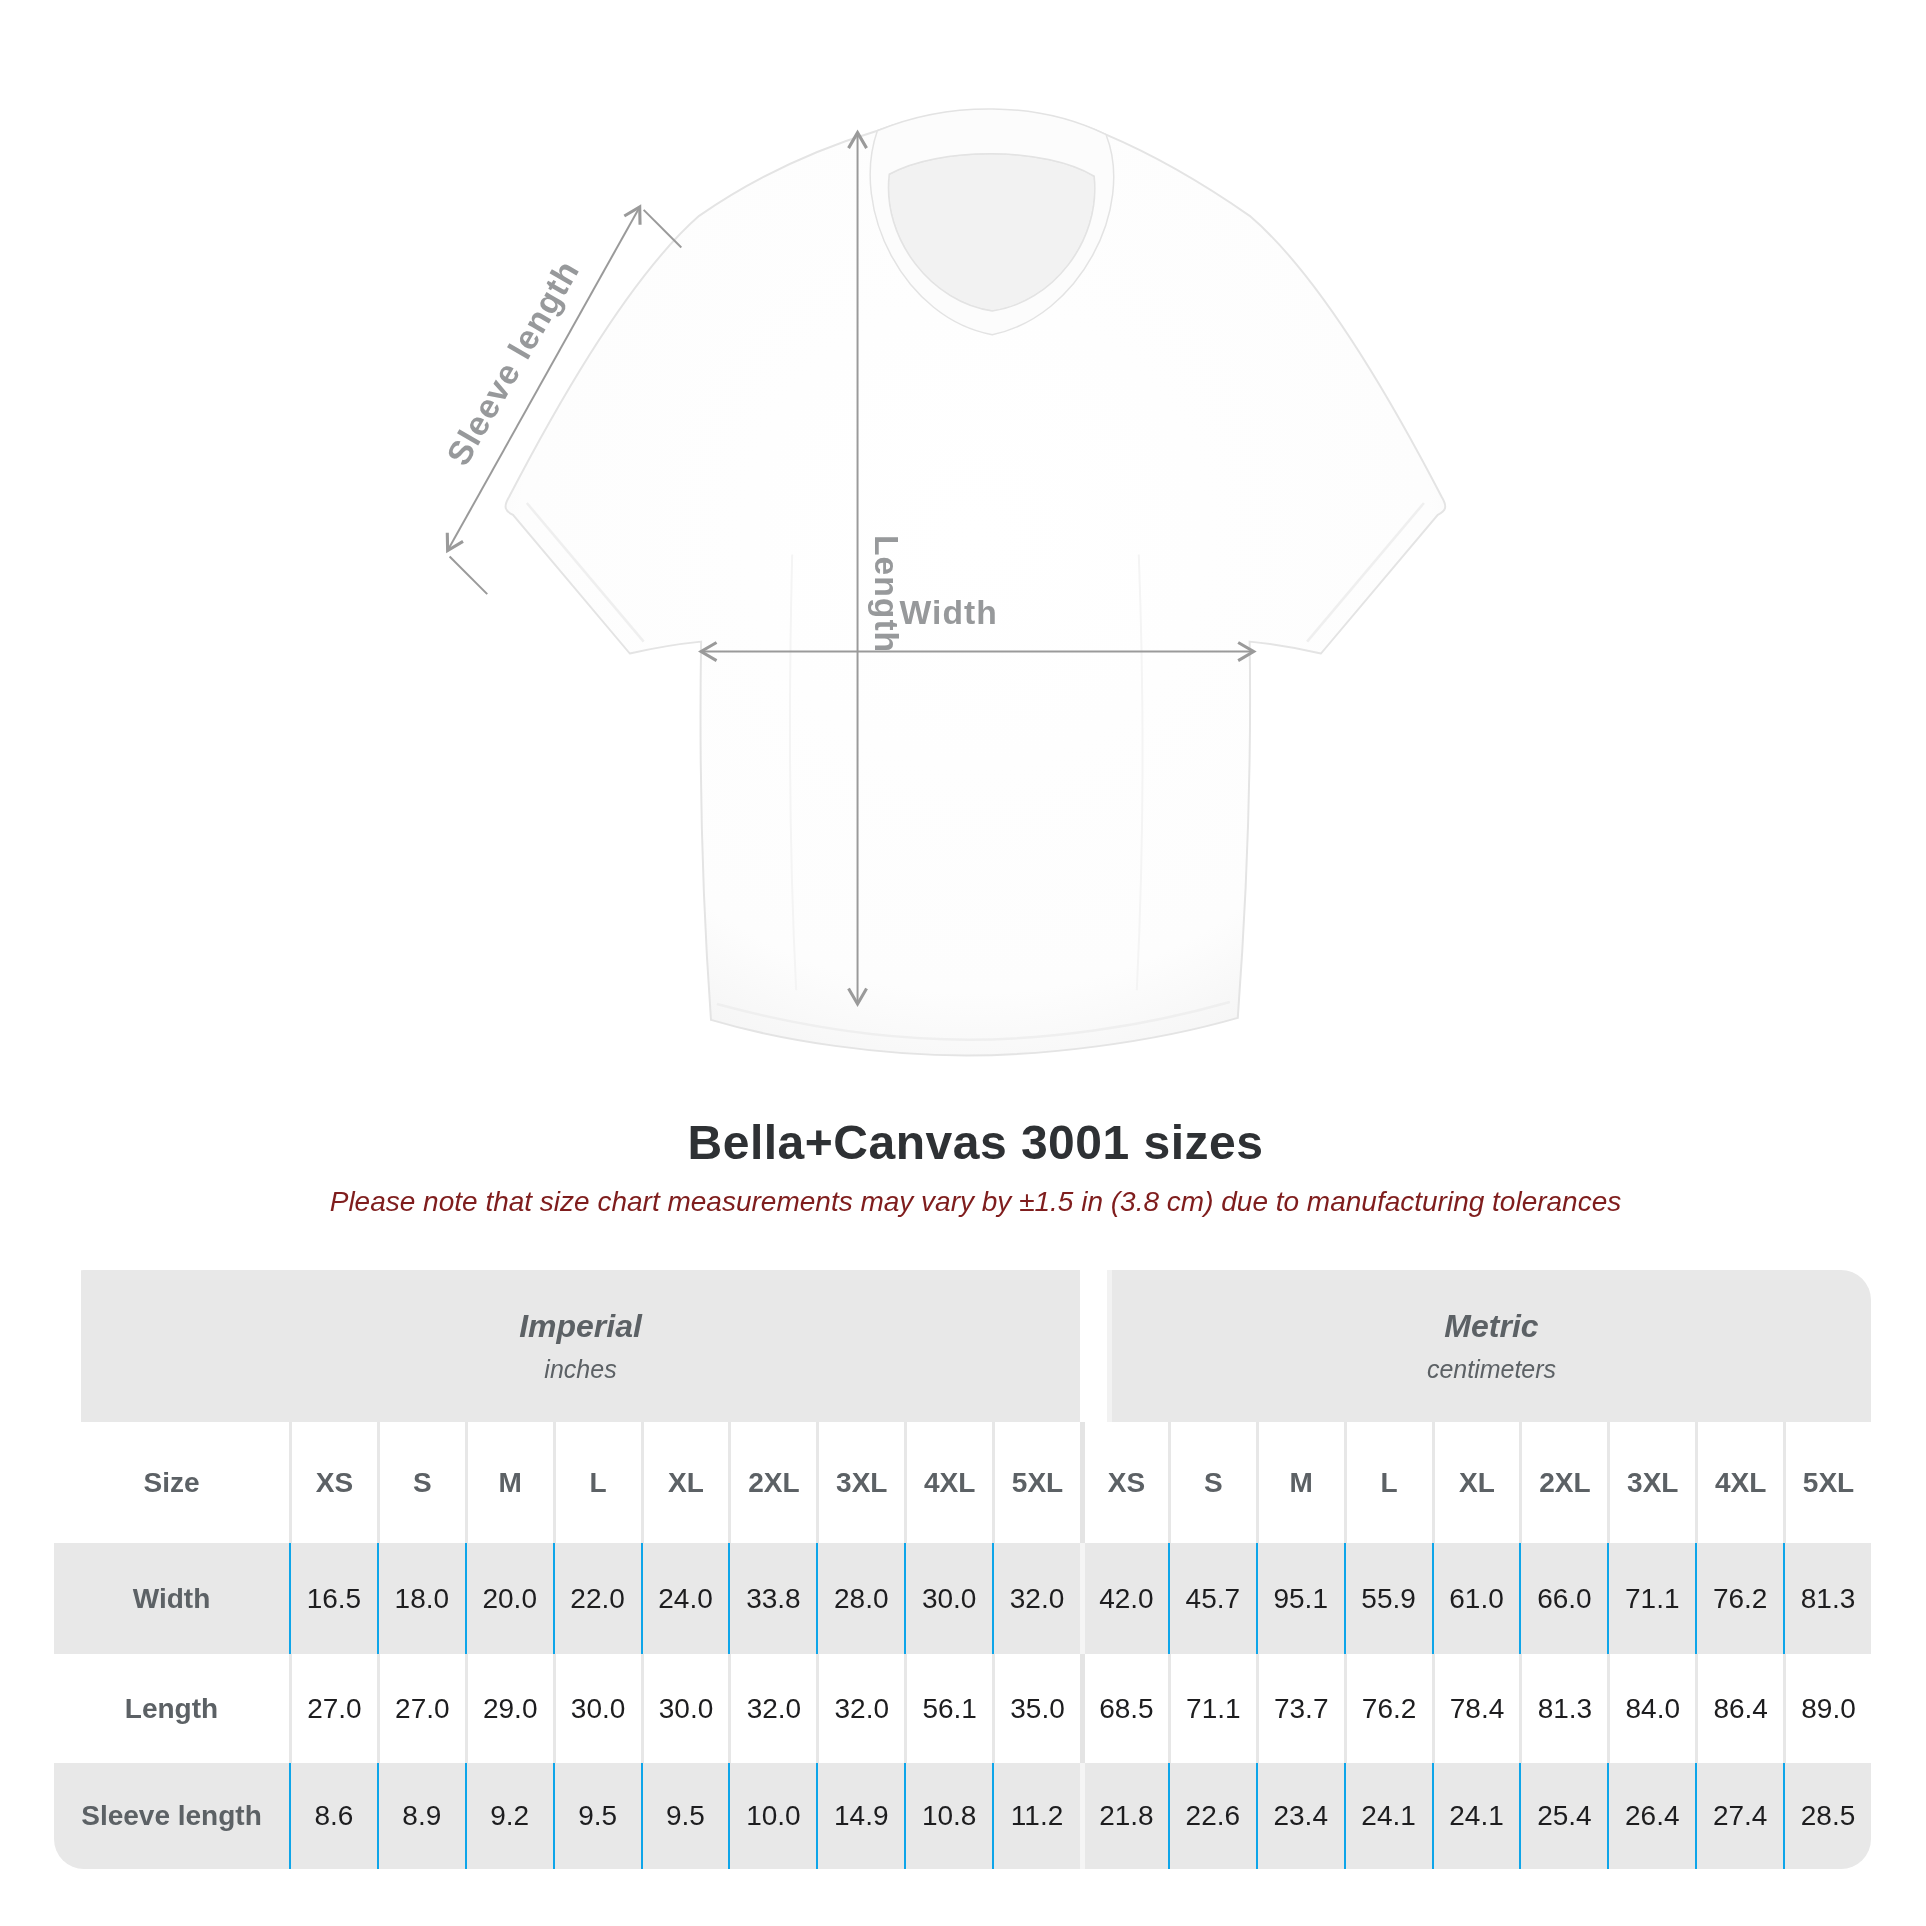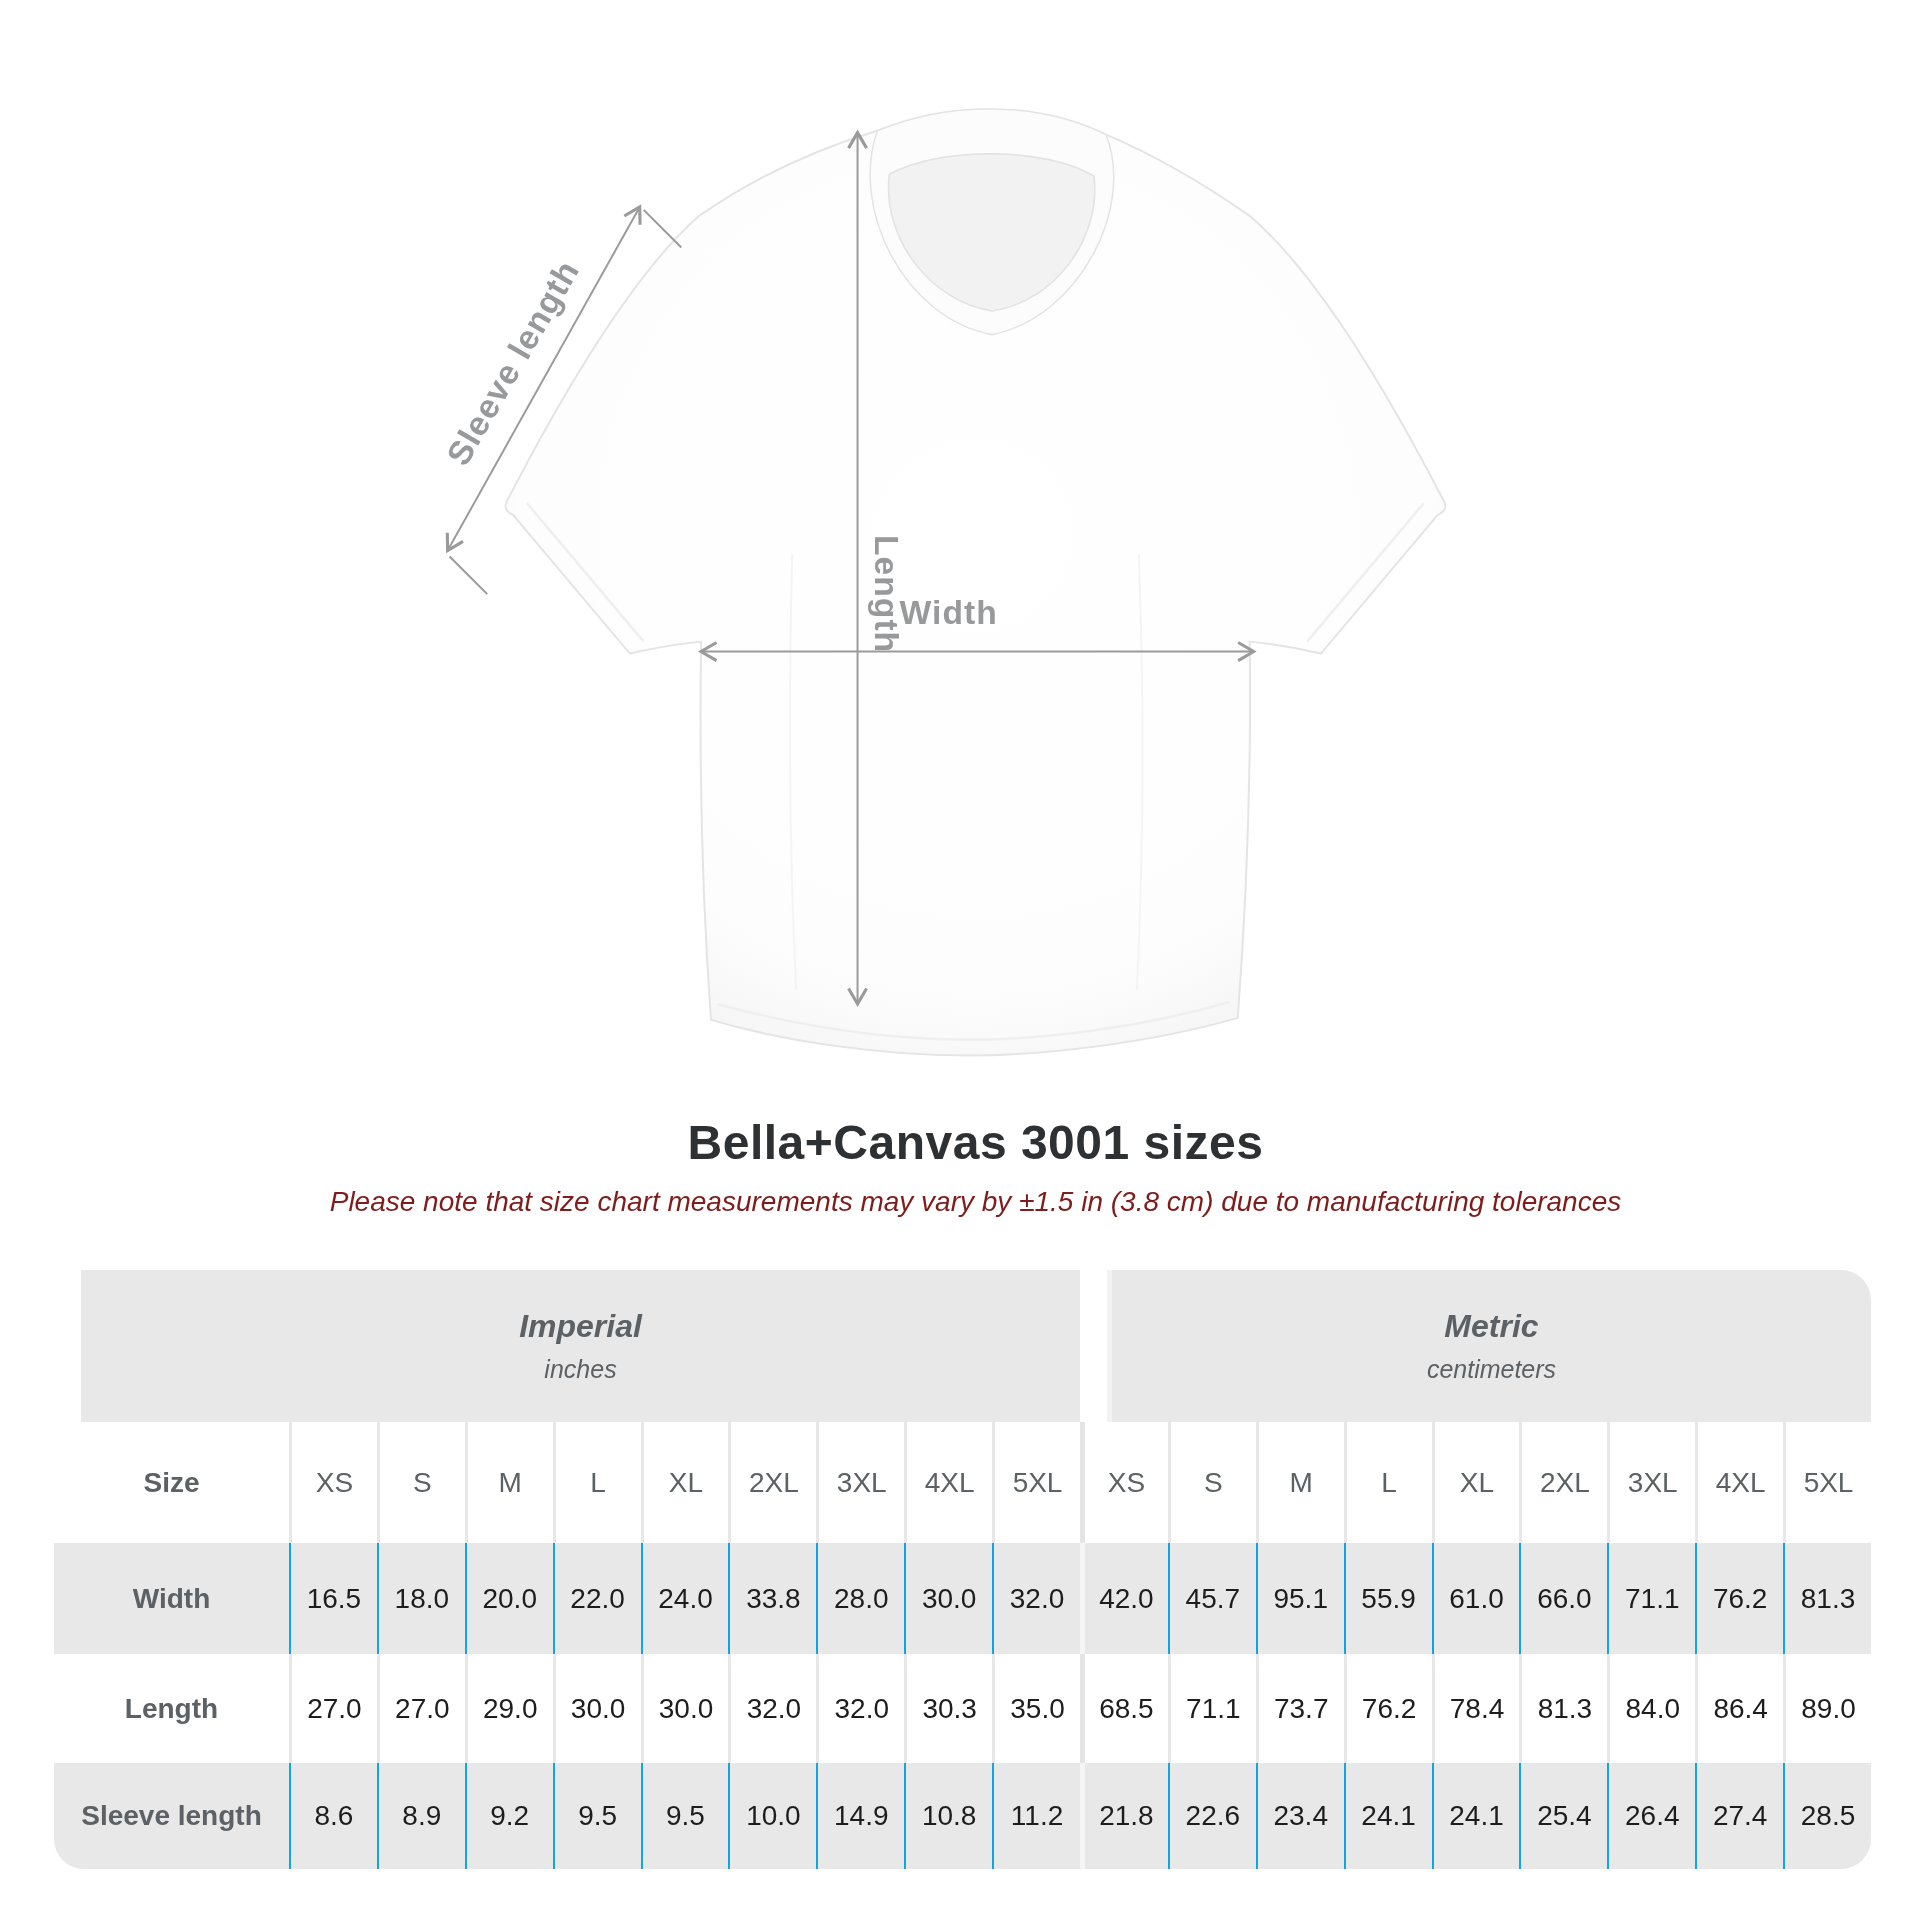--- a/index.html
+++ b/index.html
@@ -33,21 +33,21 @@
   .band{background:#e8e8e8; display:flex; flex-direction:column; align-items:center; justify-content:center; gap:10px;margin-left:27px;}
   .band-imperial{grid-row:1; grid-column:1 / 11;}
   .band-metric{grid-row:1; grid-column:11 / 20; border-left:5px solid #f2f2f2;}
   .band .sys-name{font-size:32px; font-weight:bold; font-style:italic; color:#5c6165;}
   .band .sys-unit{font-size:25px; font-style:italic; color:#5c6165;}
 
   .cell{display:flex; align-items:center; justify-content:center; font-size:28px; color:#1d1d1f;}
   .row-white{background:#ffffff;}
   .row-gray{background:#e8e8e8;}
   .label-col{font-weight:bold; color:#5c6165;}
-  .head{font-weight:normal; color:#5c6165;}
+  .head{font-weight:bold; color:#5c6165;}
   .data-col.row-white{border-left:3px solid #e7e7e7;}
   .data-col.row-gray{border-left:2px solid #0ea5e9;}
   .data-col.sect.row-white{border-left-width:5px; border-left-color:#e4e4e4;}
   .data-col.sect.row-gray{border-left-width:5px; border-left-color:#f5f5f5;}
 </style>
 </head>
 <body>
 
 <div class="page">
 
@@ -163,21 +163,21 @@
       <div class="cell row-gray data-col">76.2</div>
       <div class="cell row-gray data-col">81.3</div>
       <div class="cell row-white label-col">Length</div>
       <div class="cell row-white data-col">27.0</div>
       <div class="cell row-white data-col">27.0</div>
       <div class="cell row-white data-col">29.0</div>
       <div class="cell row-white data-col">30.0</div>
       <div class="cell row-white data-col">30.0</div>
       <div class="cell row-white data-col">32.0</div>
       <div class="cell row-white data-col">32.0</div>
-      <div class="cell row-white data-col">30.3</div>
+      <div class="cell row-white data-col">56.1</div>
       <div class="cell row-white data-col">35.0</div>
       <div class="cell row-white data-col sect">68.5</div>
       <div class="cell row-white data-col">71.1</div>
       <div class="cell row-white data-col">73.7</div>
       <div class="cell row-white data-col">76.2</div>
       <div class="cell row-white data-col">78.4</div>
       <div class="cell row-white data-col">81.3</div>
       <div class="cell row-white data-col">84.0</div>
       <div class="cell row-white data-col">86.4</div>
       <div class="cell row-white data-col">89.0</div>

